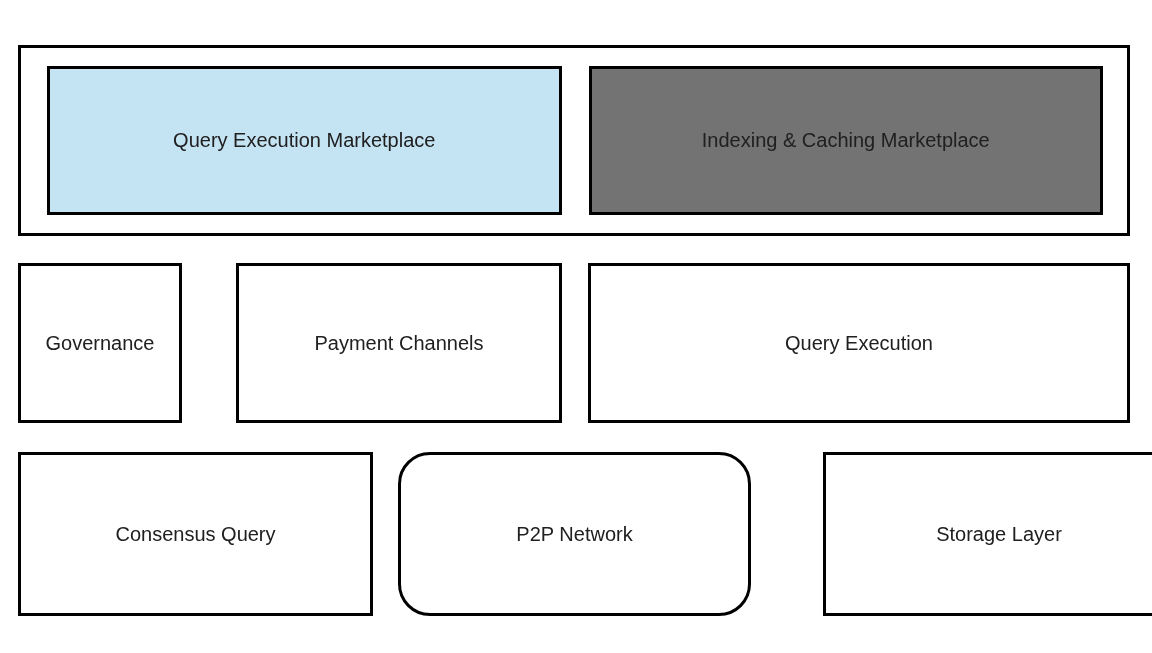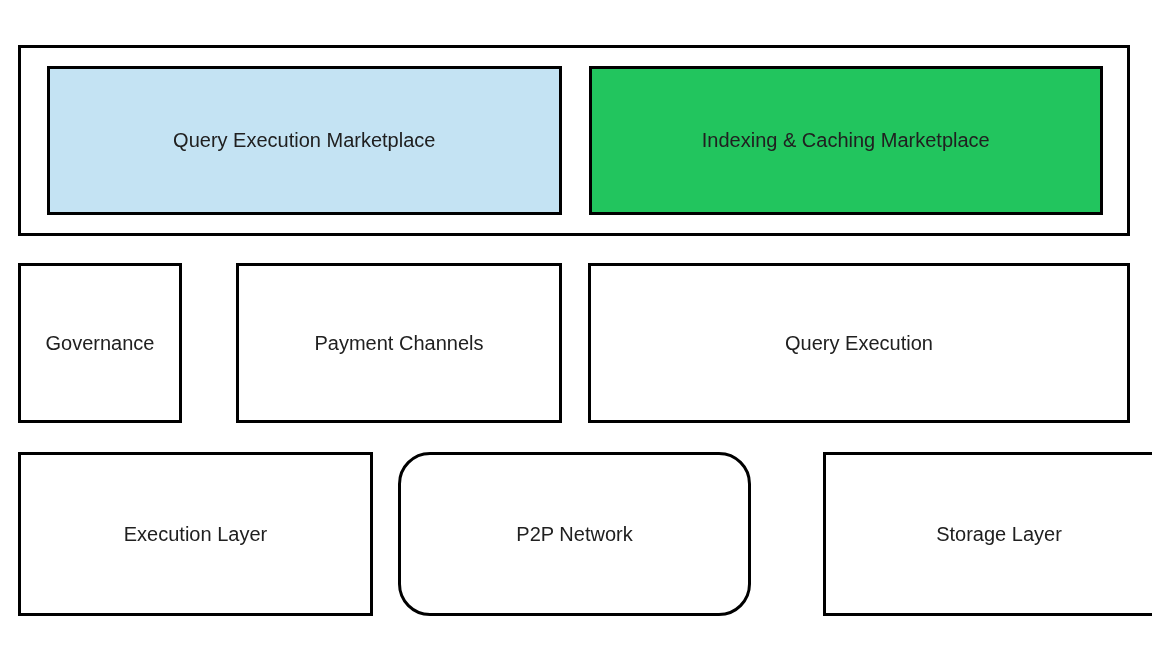--- a/index.html
+++ b/index.html
@@ -62,39 +62,39 @@
 </style>
 </head>
 <body>
 
 <div class="canvas">
 
   <div class="outer-box">
     <div class="inner-box" style="background-color: rgb(196, 227, 243);">
       <span class="label">Query Execution Marketplace</span>
     </div>
-    <div class="inner-box" style="background-color: #22c55e;">
+    <div class="inner-box" style="background-color: #737373;">
       <span class="label">Indexing &amp; Caching Marketplace</span>
     </div>
   </div>
 
   <div class="box box-governance">
     <span class="label">Governance</span>
   </div>
 
   <div class="box box-queryexec">
     <span class="label">Query Execution</span>
   </div>
 
   <div class="box box-payment">
     <span class="label">Payment Channels</span>
   </div>
 
   <div class="box box-consensus">
-    <span class="label">Execution Layer</span>
+    <span class="label">Consensus Query</span>
   </div>
 
   <div class="box box-p2p">
     <span class="label">P2P Network</span>
   </div>
 
   <div class="box box-storage">
     <span class="label">Storage Layer</span>
   </div>
 

